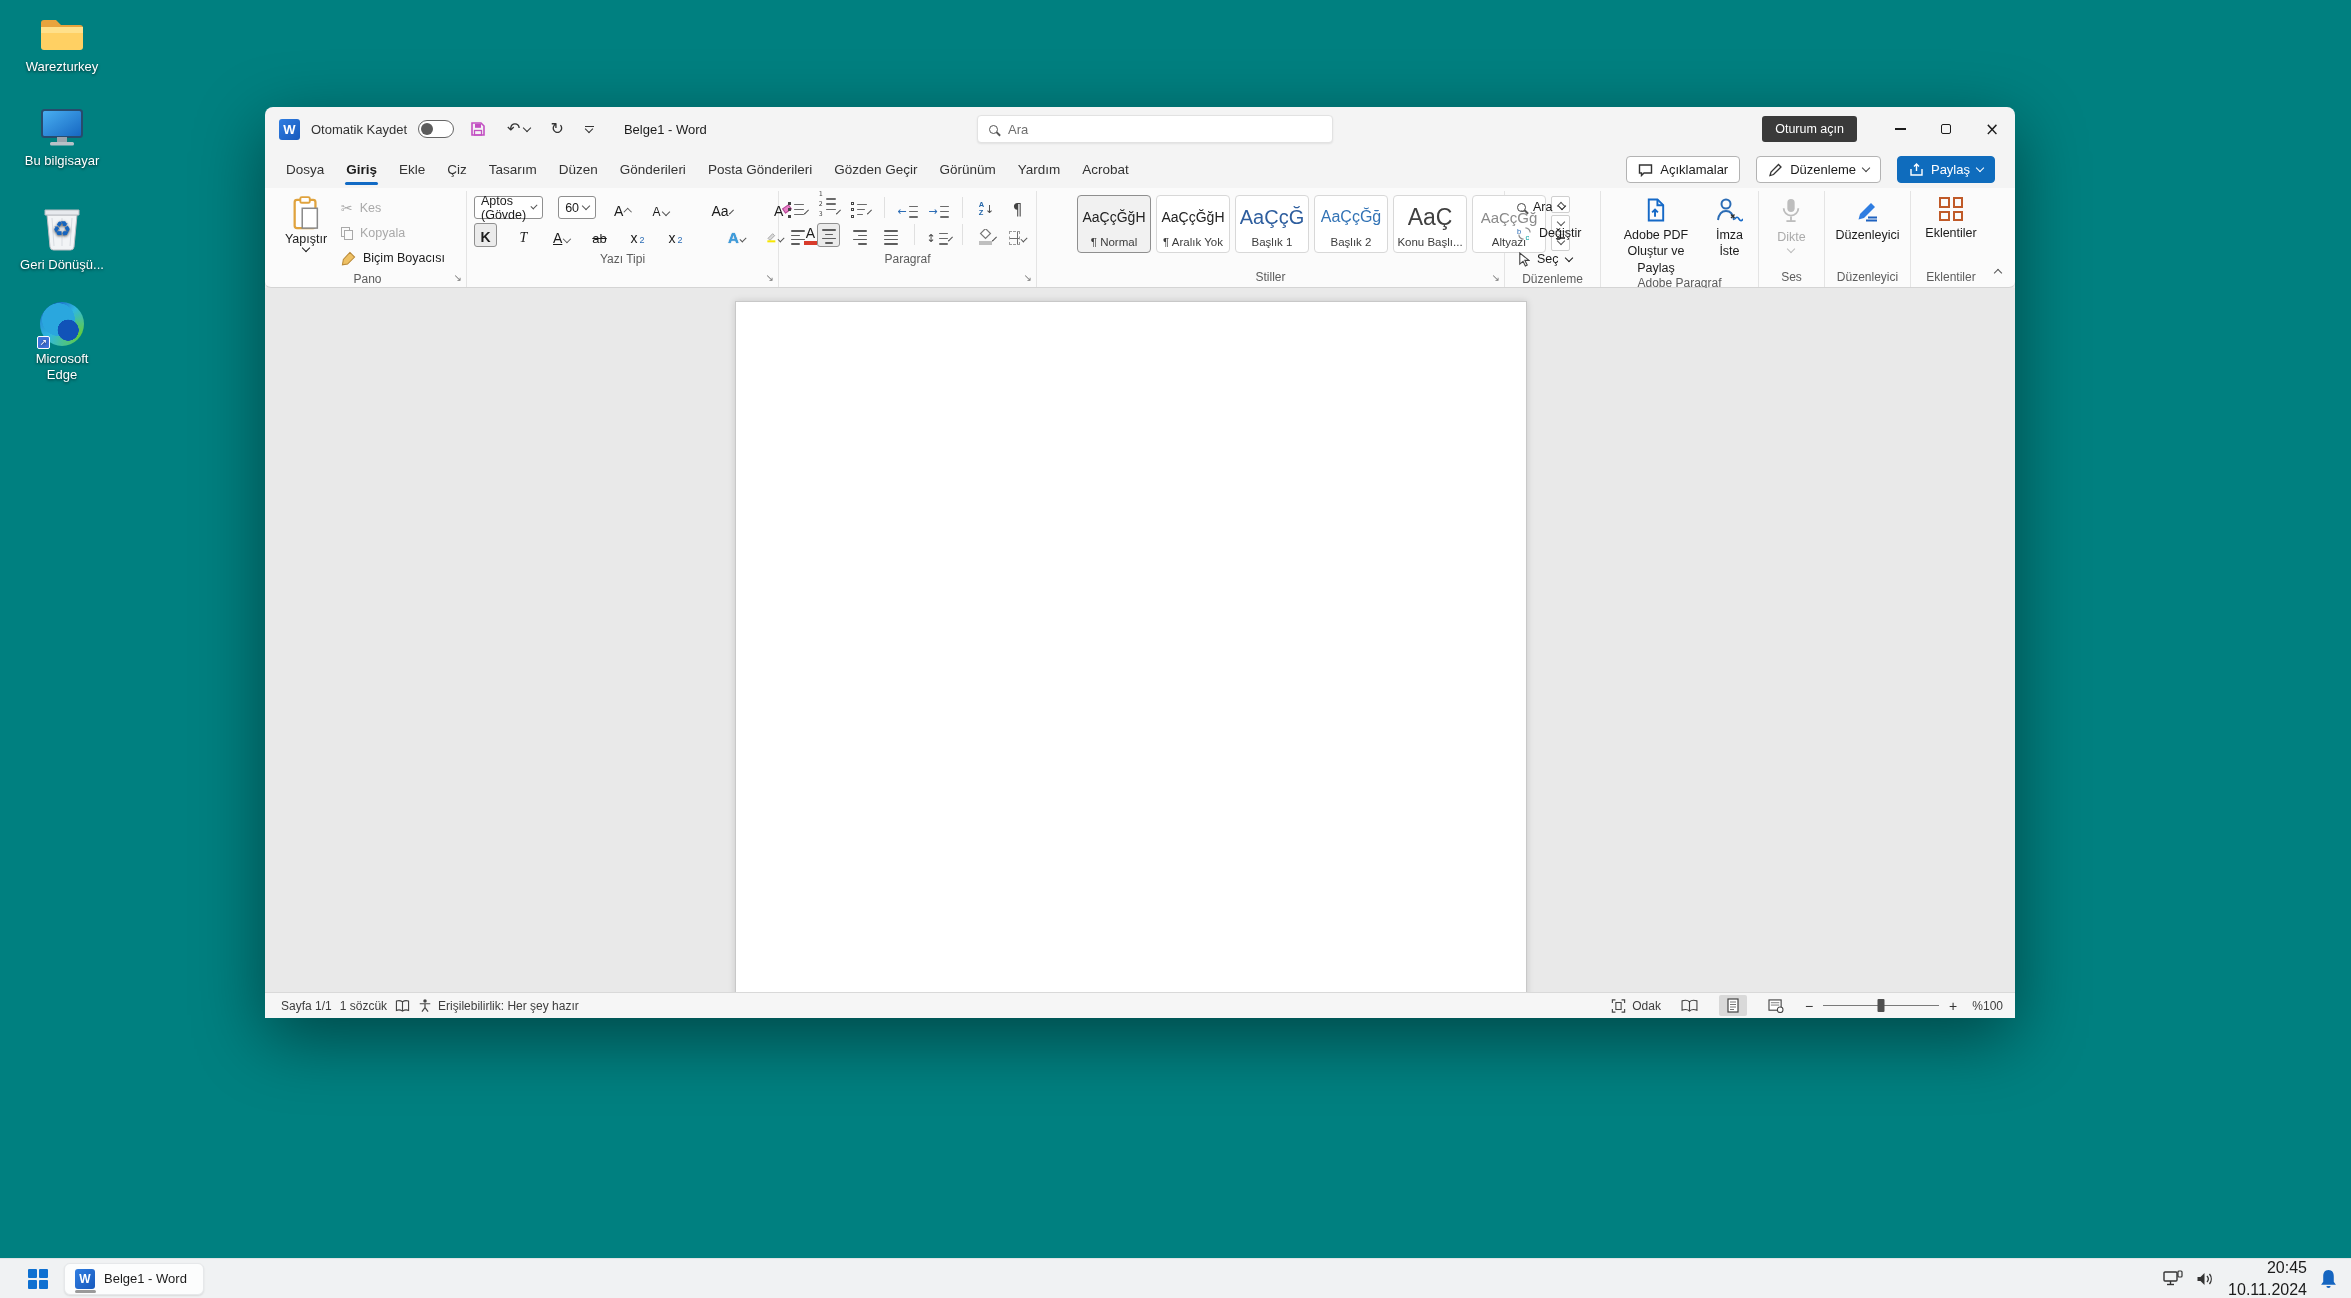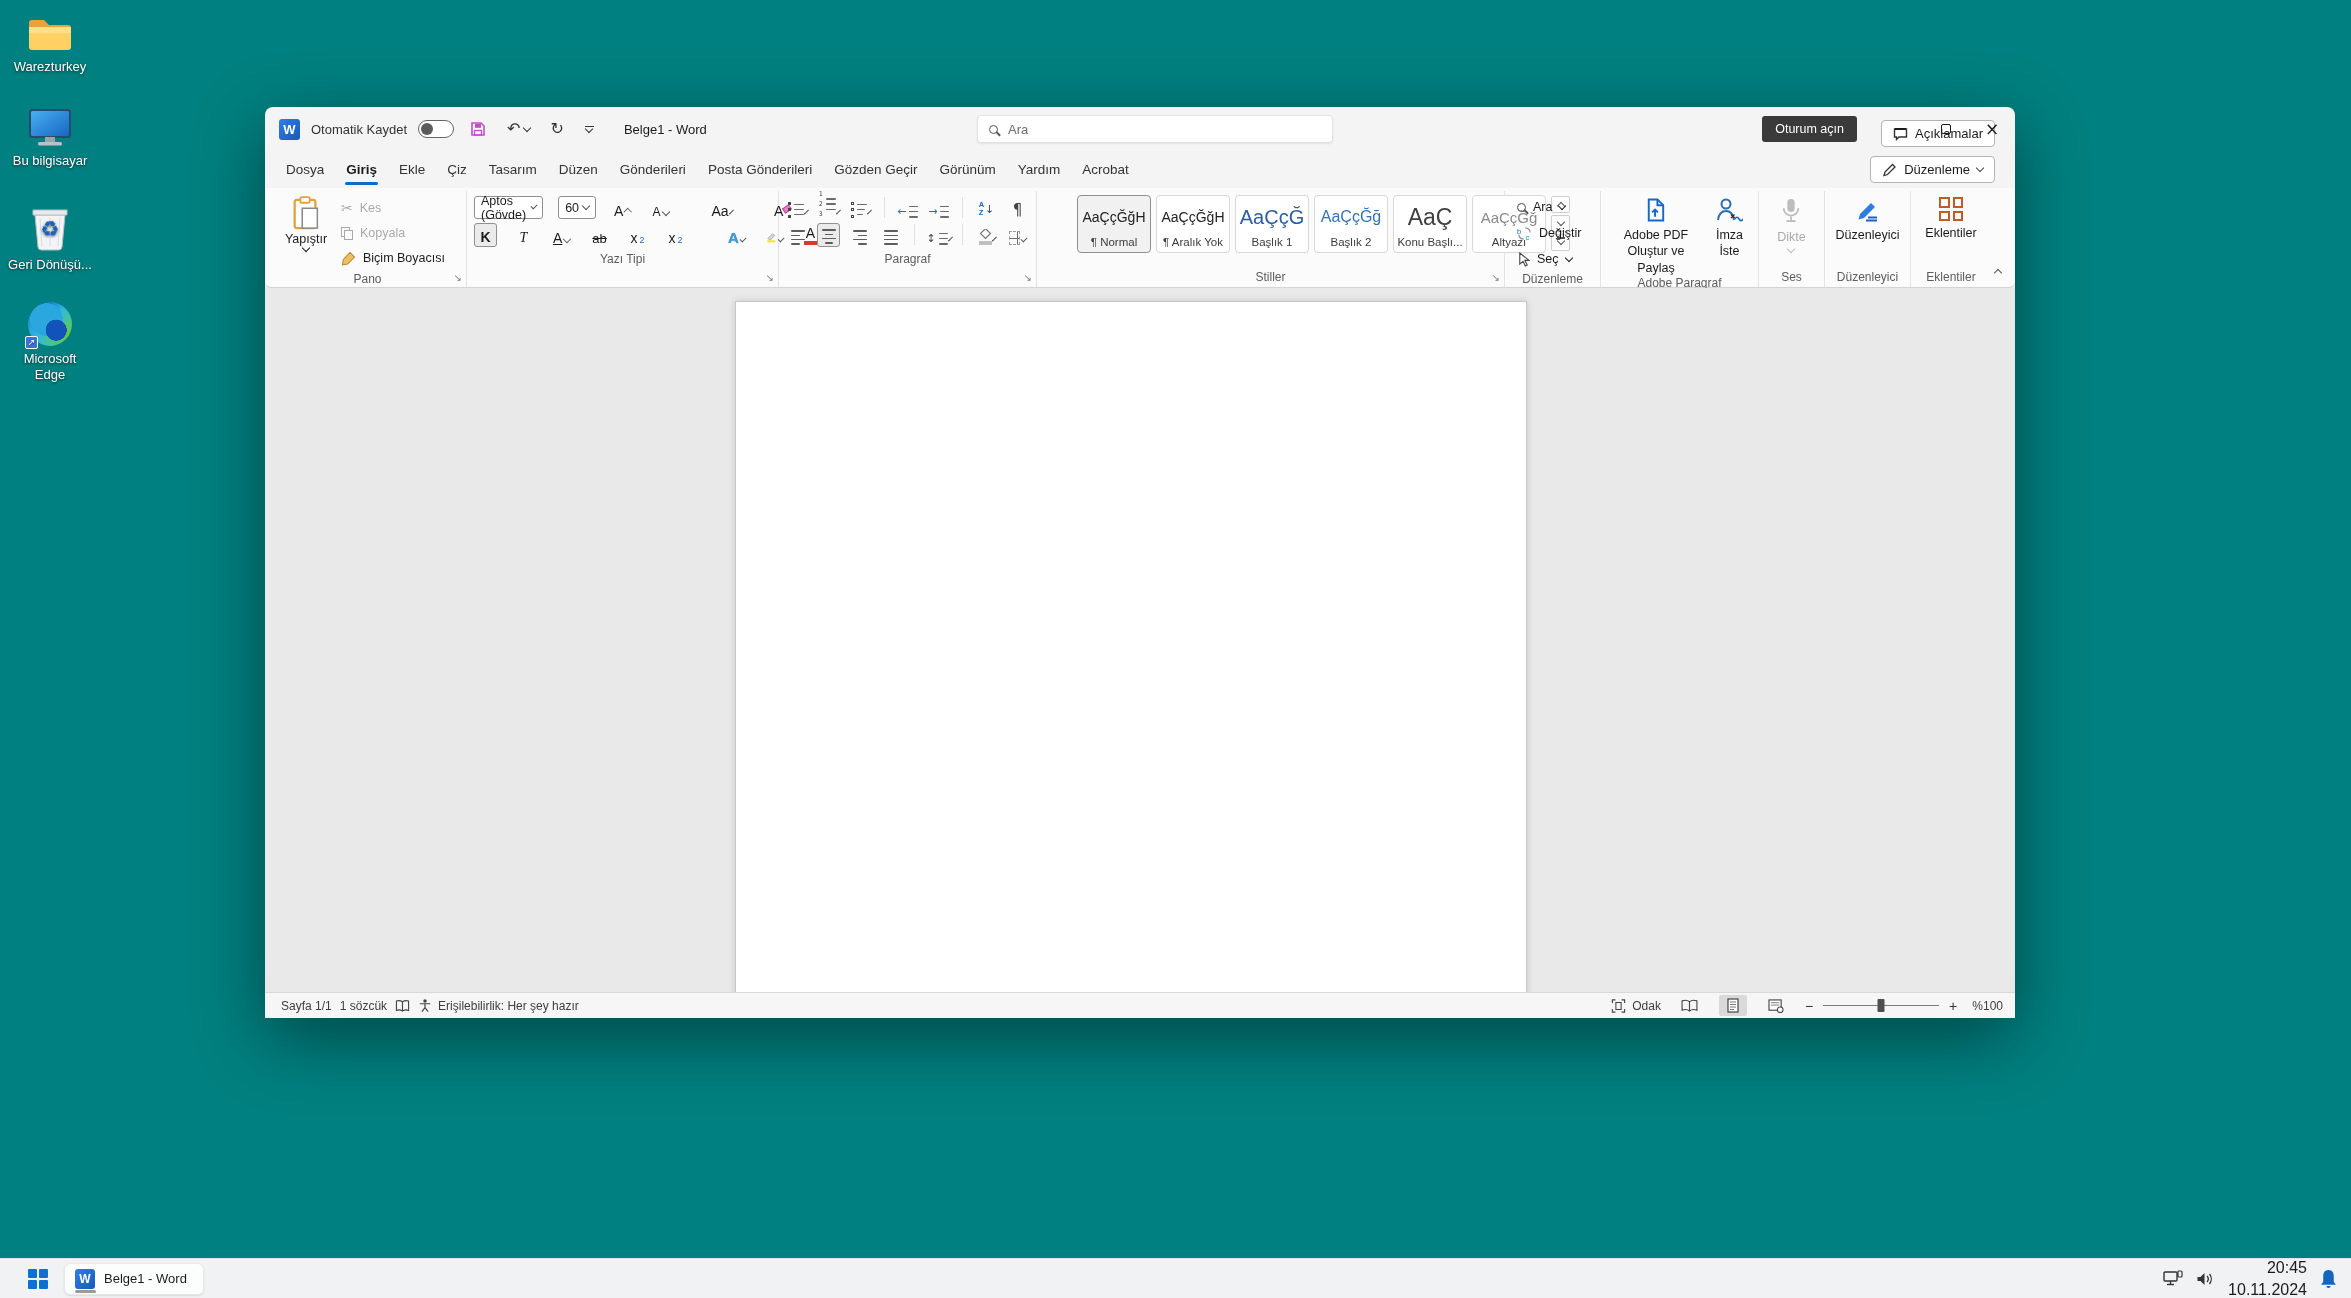--- a/index.html
+++ b/index.html
@@ -1,20 +1,20 @@
 <!DOCTYPE html>
 <html><head>
 <meta charset="utf-8">
 <style>
   * { margin:0; padding:0; box-sizing:border-box; }
   html,body { width:2351px; height:1298px; overflow:hidden; }
   body { position:relative; background:#008080; font-family:"Liberation Sans","DejaVu Sans",sans-serif; font-size:13px; color:#222; }
 
   
-  .dicon { position:absolute; left:4px; width:92px; display:flex; flex-direction:column; align-items:center; gap:5px;
+  .dicon { position:absolute; left:16px; width:92px; display:flex; flex-direction:column; align-items:center; gap:5px;
            color:#fff; font-size:13px; line-height:1.25; text-align:center; text-shadow:0 1px 3px rgba(0,0,0,.7); cursor:default; }
   .dicon .lbl { max-width:86px; }
   .edge-wrap { position:relative; width:44px; height:44px; }
   .edge-circle { width:44px; height:44px; border-radius:50%;
       background:
         radial-gradient(circle at 64% 64%, #1153b8 0 26%, rgba(0,0,0,0) 27%),
         radial-gradient(circle at 42% 40%, #2aa7de 0 44%, rgba(0,0,0,0) 45%),
         conic-gradient(from 120deg, #64cd3c, #30b7e0 30%, #1a63c8 62%, #30b7e0 78%, #64cd3c); }
   .shortcut { position:absolute; left:-3px; bottom:-3px; width:13px; height:13px; background:#3f72d9; border:1px solid #fff;
               border-radius:2px; color:#fff; font-size:9px; line-height:11px; text-align:center; font-family:"DejaVu Sans",sans-serif; }
@@ -54,21 +54,21 @@
   .winctl { width:46px; height:100%; display:flex; align-items:center; justify-content:center; color:#1b1b1b; }
   .ic-min { width:11px; height:1.4px; background:#1b1b1b; }
   .ic-max { width:10px; height:10px; border:1.3px solid #1b1b1b; border-radius:2px; }
   .ic-close { font-size:17px; line-height:1; font-family:"DejaVu Sans",sans-serif; }
 
   
   .tabrow { height:37px; display:flex; align-items:center; padding:0 10px; }
   .tab { padding:9px 11px; font-size:13.5px; color:#333; position:relative; white-space:nowrap; }
   .tab.active { font-weight:700; color:#1b1b1b; }
   .tab.active::after { content:""; position:absolute; left:10px; right:10px; bottom:1px; height:3px; border-radius:2px; background:#116ac4; }
-  .tab-actions { margin-left:auto; display:flex; gap:9px; align-items:flex-end; padding-right:10px;flex-direction:column; }
+  .tab-actions { margin-left:auto; display:flex; gap:16px; align-items:center; padding-right:10px; }
   .ta-btn { height:27px; border:1px solid #b3b3b3; border-radius:4px; background:#fff; display:flex; align-items:center; gap:7px;
             padding:0 11px; font-size:13px; color:#1b1b1b; }
   .ta-btn .cv { color:#444; }
   .ta-share { background:#0f6cbd; border-color:#0f6cbd; color:#fff; }
   .ta-share .cv { color:#fff; }
 
   
   .ribbon { background:#fbfbfb; border-bottom:1px solid #d4d4d4; border-radius:0 0 6px 6px; display:flex; height:100px;
             padding:3px 4px 0; box-shadow:0 2px 3px rgba(0,0,0,.07); position:relative; }
   .rgroup { display:flex; flex-direction:column; border-right:1px solid #e4e4e4; padding:3px 7px 0; position:relative; }

